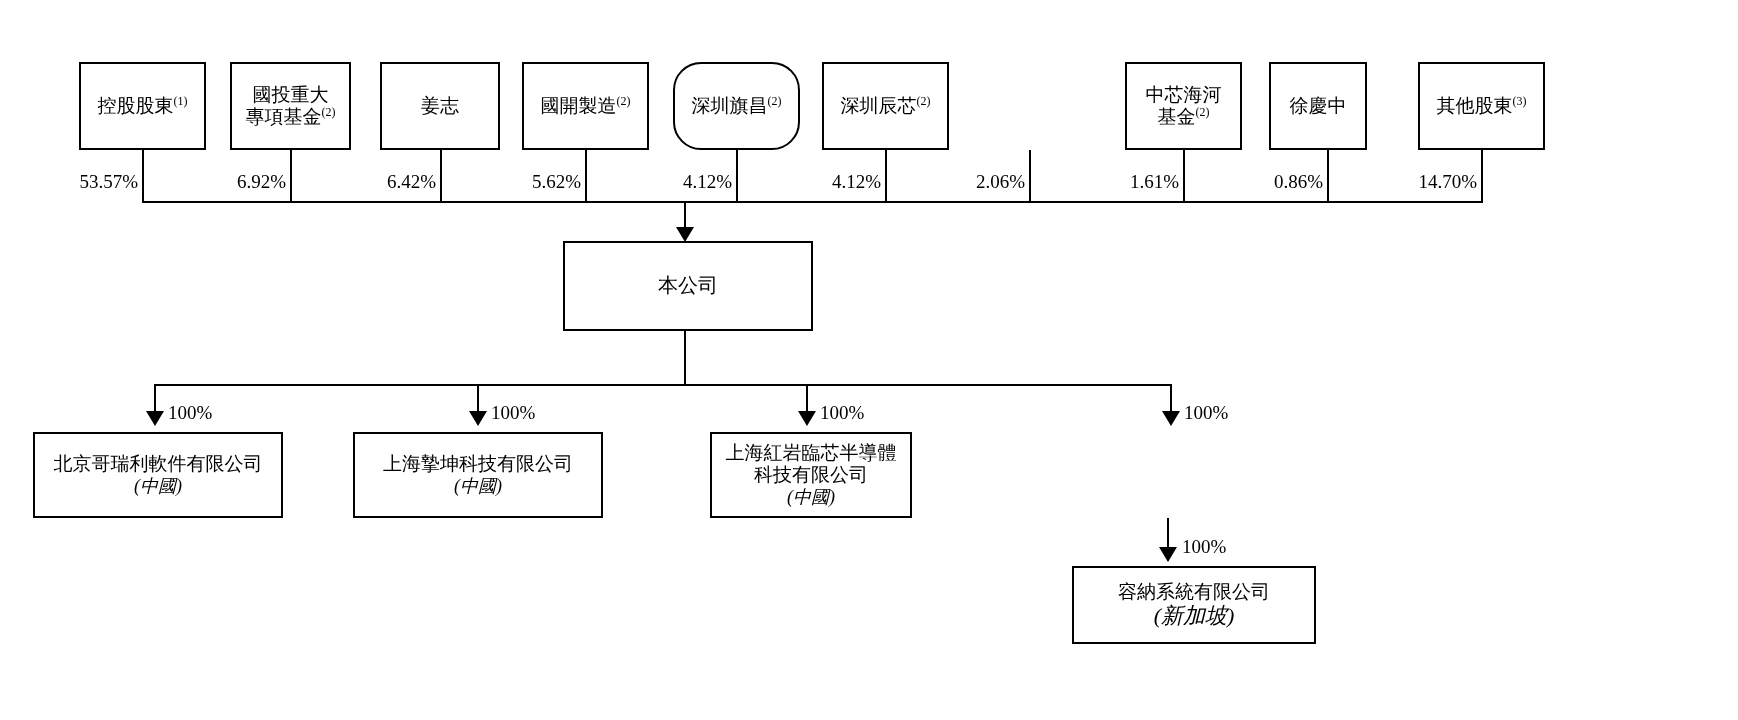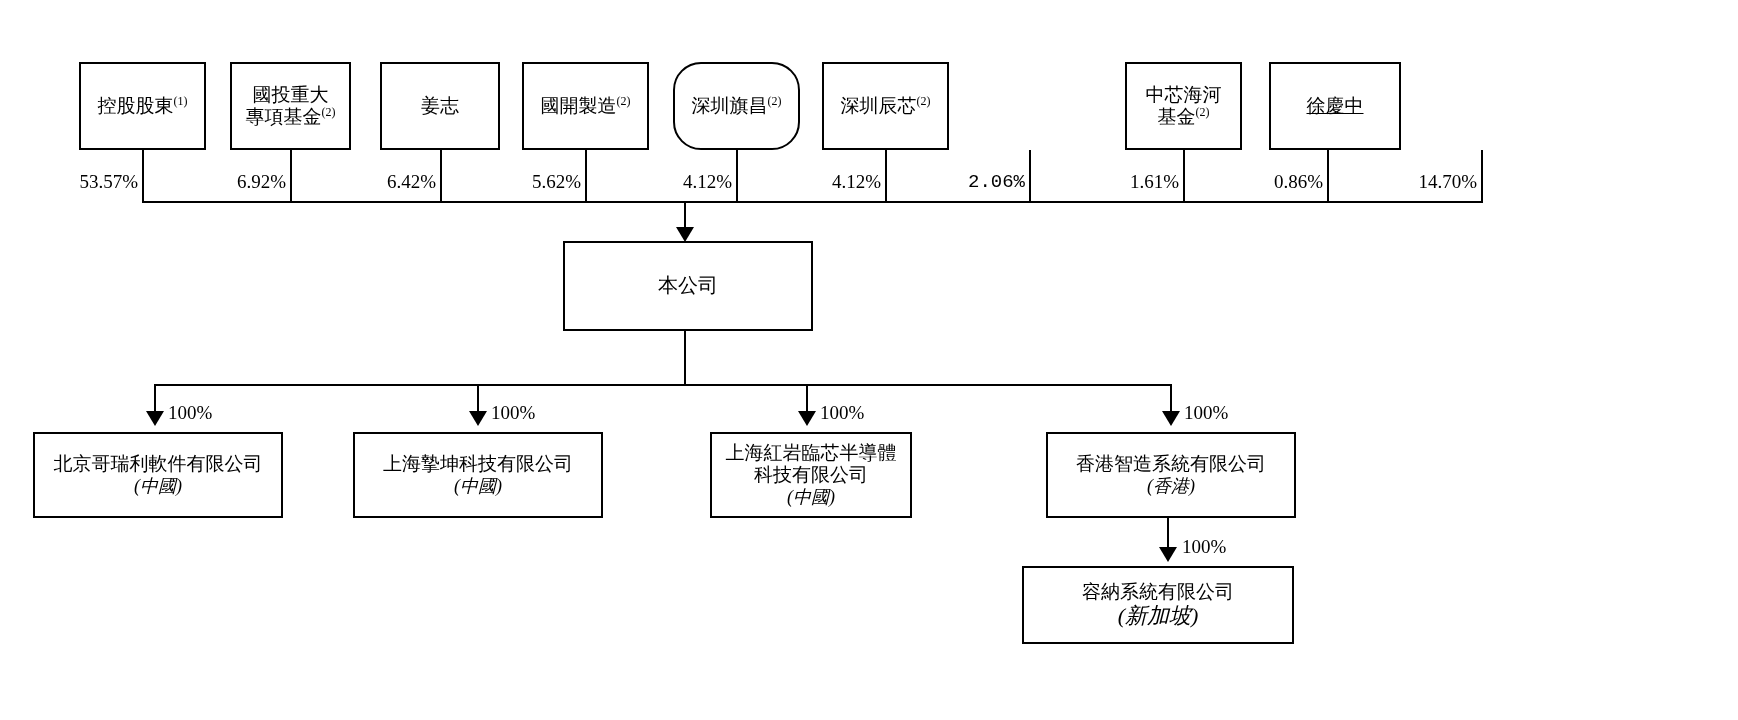--- a/index.html
+++ b/index.html
@@ -40,21 +40,21 @@
   }
 
   
   .sub{
     top:404px;height:86px;font-size:19px;
   }
   .sub .cty{font-style:italic;font-size:18px;}
 
   
   .leaf{
-    left:1022px;top:538px;width:272px;height:78px;font-size:19px;
+    left:1072px;top:538px;width:244px;height:78px;font-size:19px;
   }
   .leaf .cty{font-style:italic;font-size:22px;}
 
   
   .vl{position:absolute;width:2px;background:#000000;z-index:1;}
   .hl{position:absolute;height:2px;background:#000000;z-index:1;}
 
   
   .pct{
     position:absolute;
@@ -110,45 +110,48 @@
   <div class="node sh" style="left:822px;width:127px;">
     <span class="ln"><span>深圳辰芯</span><span class="sup">(2)</span></span>
   </div>
 
 
   <div class="node sh" style="left:1125px;width:117px;">
     <span class="ln">中芯海河</span>
     <span class="ln"><span>基金</span><span class="sup">(2)</span></span>
   </div>
 
-  <div class="node sh" style="left:1269px;width:132px;text-decoration:underline;">
+  <div class="node sh" style="left:1269px;width:98px;">
     <span class="ln"><span>徐慶中</span><span class="sup"></span></span>
   </div>
 
+  <div class="node sh" style="left:1418px;width:127px;">
+    <span class="ln"><span>其他股東</span><span class="sup">(3)</span></span>
+  </div>
 
   <div class="vl" style="left:142px;top:122px;height:52px;"></div>
   <div class="vl" style="left:290px;top:122px;height:52px;"></div>
   <div class="vl" style="left:440px;top:122px;height:52px;"></div>
   <div class="vl" style="left:585px;top:122px;height:52px;"></div>
   <div class="vl" style="left:736px;top:122px;height:52px;"></div>
   <div class="vl" style="left:885px;top:122px;height:52px;"></div>
   <div class="vl" style="left:1029px;top:122px;height:52px;"></div>
   <div class="vl" style="left:1183px;top:122px;height:52px;"></div>
   <div class="vl" style="left:1327px;top:122px;height:52px;"></div>
   <div class="vl" style="left:1481px;top:122px;height:52px;"></div>
 
   <div class="hl" style="left:142px;top:173px;width:1341px;"></div>
 
   <div class="pct" style="left:20px;top:143px;width:118px;">53.57%</div>
   <div class="pct" style="left:176px;top:143px;width:110px;">6.92%</div>
   <div class="pct" style="left:326px;top:143px;width:110px;">6.42%</div>
   <div class="pct" style="left:471px;top:143px;width:110px;">5.62%</div>
   <div class="pct" style="left:622px;top:143px;width:110px;">4.12%</div>
   <div class="pct" style="left:771px;top:143px;width:110px;">4.12%</div>
-  <div class="pct" style="left:915px;top:143px;width:110px;font-family:Liberation Mono, monospace;">2.06%</div>
+  <div class="pct" style="left:915px;top:143px;width:110px;">2.06%</div>
   <div class="pct" style="left:1069px;top:143px;width:110px;">1.61%</div>
   <div class="pct" style="left:1213px;top:143px;width:110px;">0.86%</div>
   <div class="pct" style="left:1359px;top:143px;width:118px;">14.70%</div>
 
   <div class="vl" style="left:684px;top:173px;height:31px;"></div>
   <div class="arrow" style="left:676px;top:199px;"></div>
 
   <div class="node company">
     <span class="ln">本公司</span>
   </div>
@@ -182,24 +185,20 @@
     <span class="ln">上海摯坤科技有限公司</span>
     <span class="ln cty">(中國)</span>
   </div>
 
   <div class="node sub" style="left:710px;width:202px;">
     <span class="ln">上海紅岩臨芯半導體</span>
     <span class="ln">科技有限公司</span>
     <span class="ln cty">(中國)</span>
   </div>
 
-  <div class="node sub" style="left:1046px;width:250px;">
-    <span class="ln">香港智造系統有限公司</span>
-    <span class="ln cty">(香港)</span>
-  </div>
 
   <div class="vl" style="left:1167px;top:490px;height:33px;"></div>
   <div class="arrow" style="left:1159px;top:519px;"></div>
   <div class="pct100" style="left:1182px;top:508px;">100%</div>
 
   <div class="node leaf">
     <span class="ln">容納系統有限公司</span>
     <span class="ln cty">(新加坡)</span>
   </div>
 

